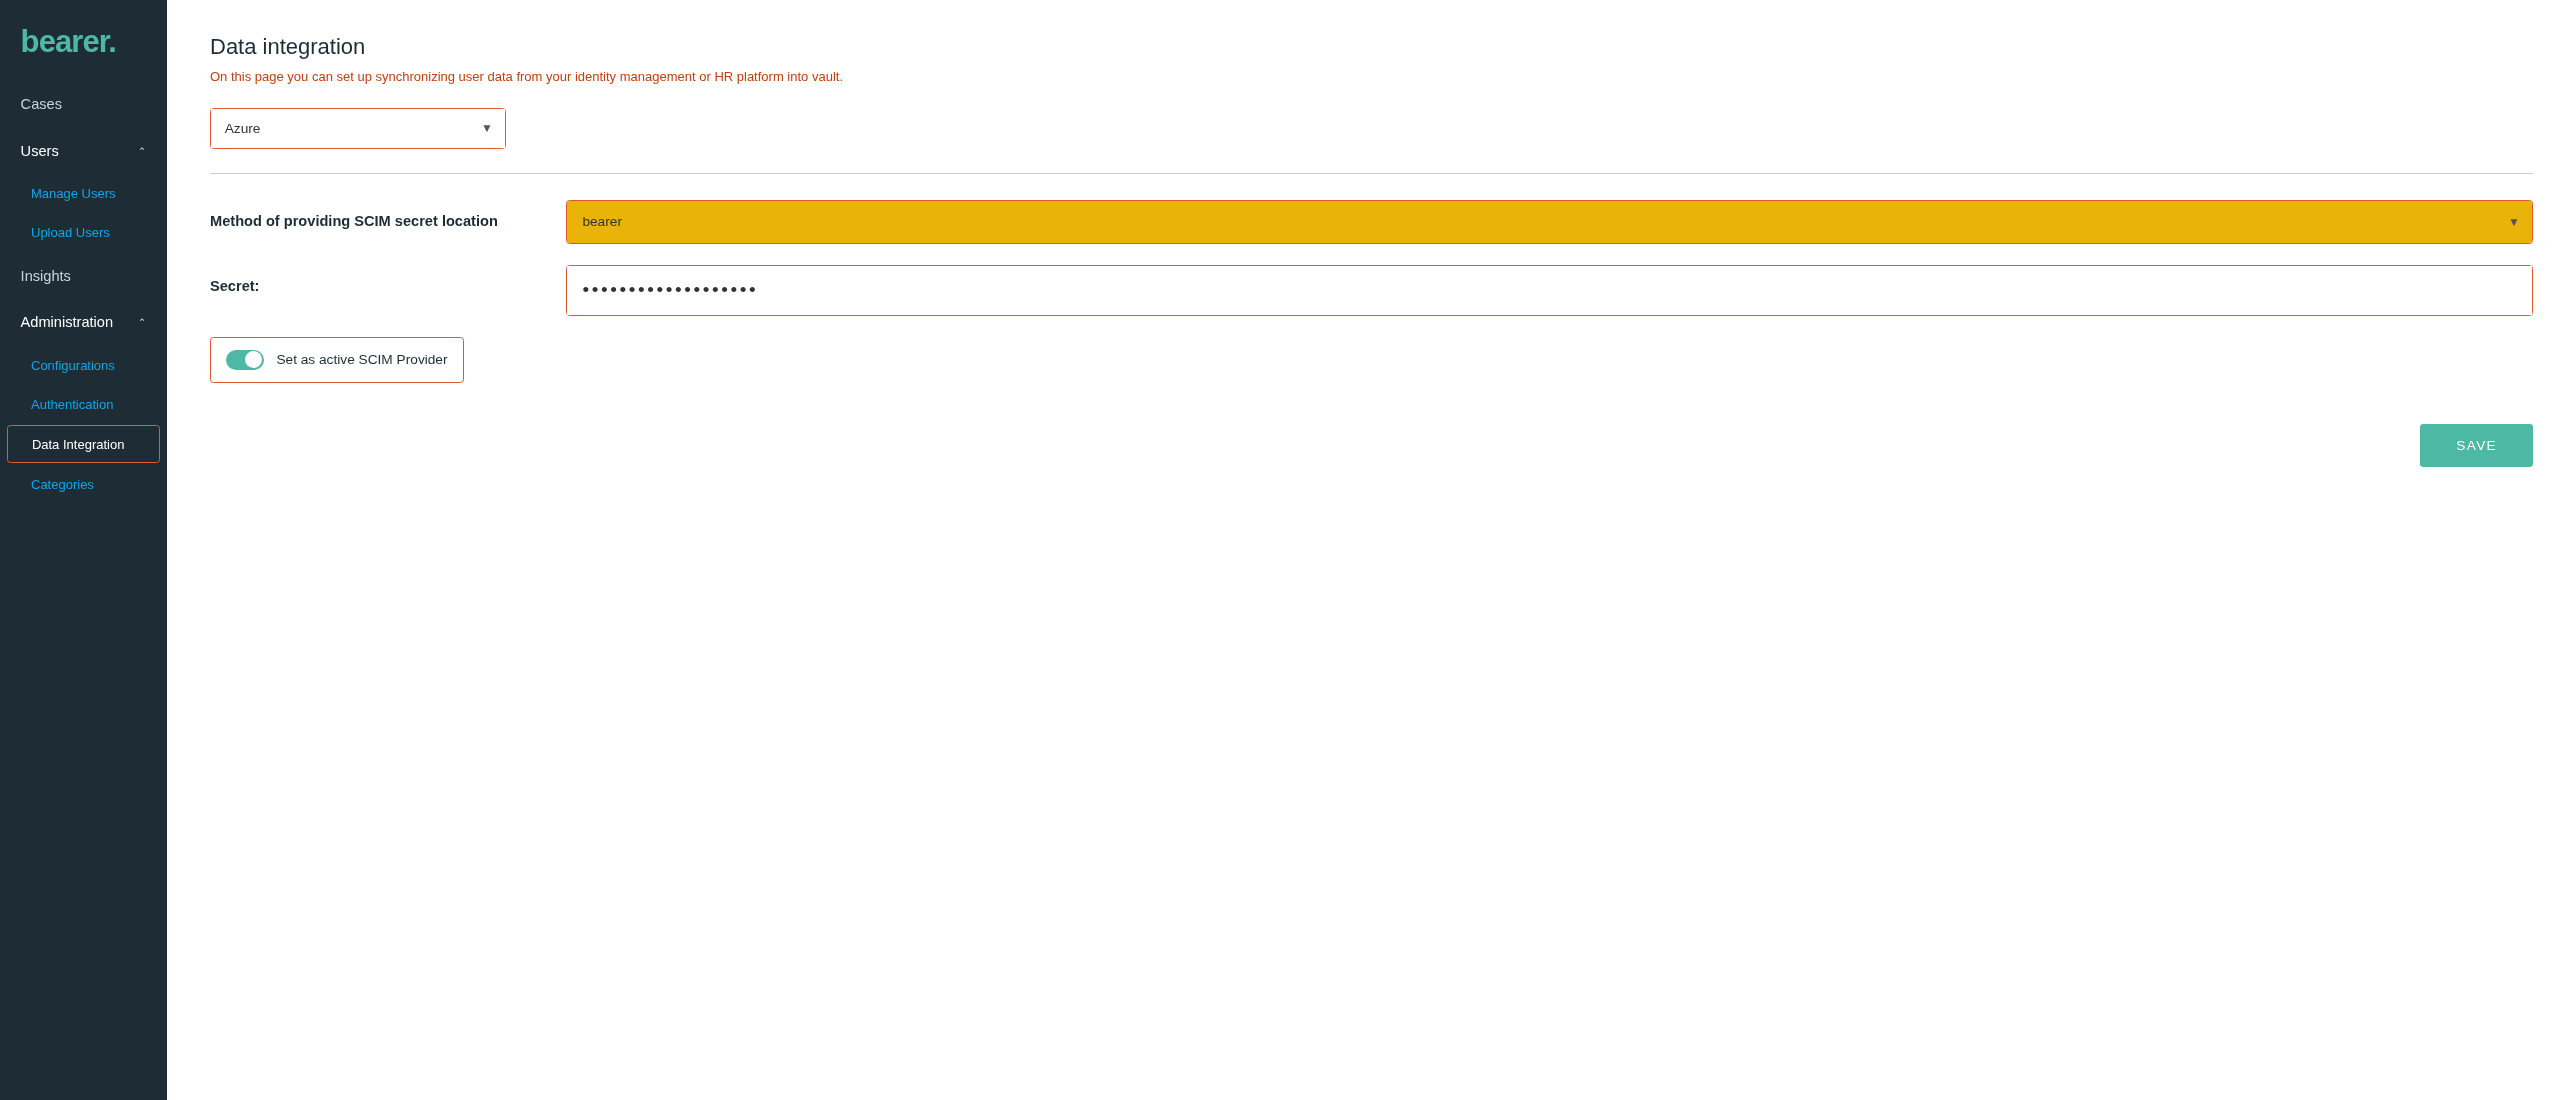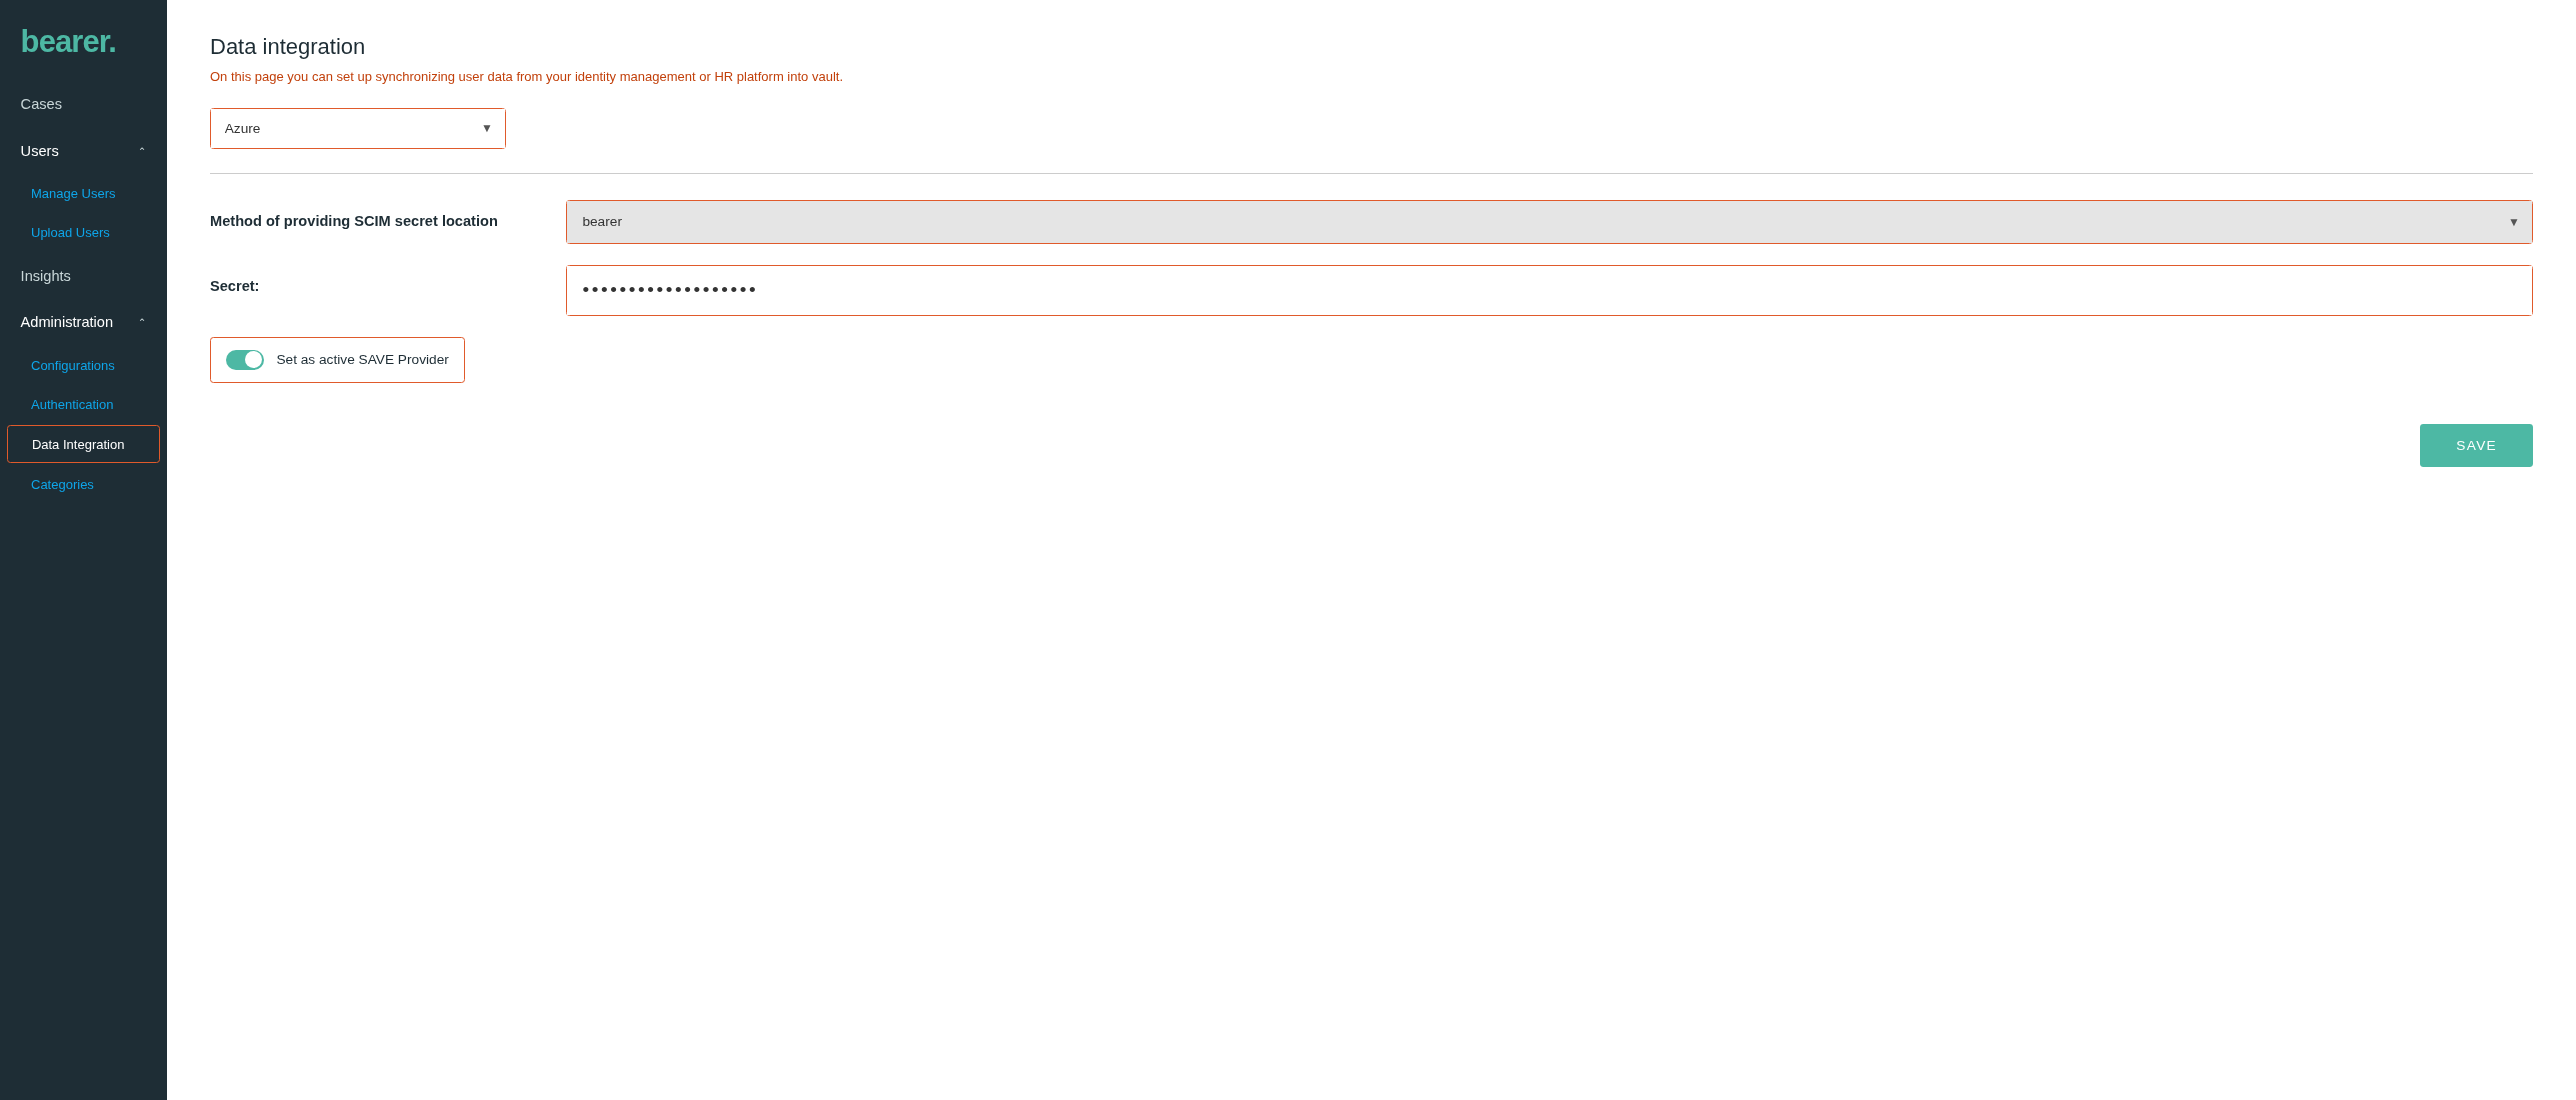--- a/index.html
+++ b/index.html
@@ -130,21 +130,21 @@
       position: relative;
     }
     .scim-select {
       width: 100%;
       padding: 13.7px 15.4px;
       font-size: 13.7px;
       color: #333;
       border: none;
       outline: none;
       appearance: none;
-      background: #e5e5e5;
+      background: #eab308;
       cursor: pointer;
     }
     .scim-select-arrow {
       position: absolute;
       right: 12px;
       top: 50%;
       transform: translateY(-50%);
       pointer-events: none;
       color: #555;
       font-size: 12px;
@@ -279,21 +279,21 @@
       <div class="scim-label">Secret:</div>
       <div class="scim-input-wrapper">
         <input class="scim-password-input" type="password" value="···················" style="">
       </div>
     </div>
 
     <div class="toggle-row">
       <div class="toggle-switch">
         <div class="toggle-knob"></div>
       </div>
-      <span class="toggle-label">Set as active SAVE Provider</span>
+      <span class="toggle-label">Set as active SCIM Provider</span>
     </div>
 
     <div class="save-btn-wrapper">
       <button class="save-btn">SAVE</button>
     </div>
 
   </div>
 </main>
 
 

